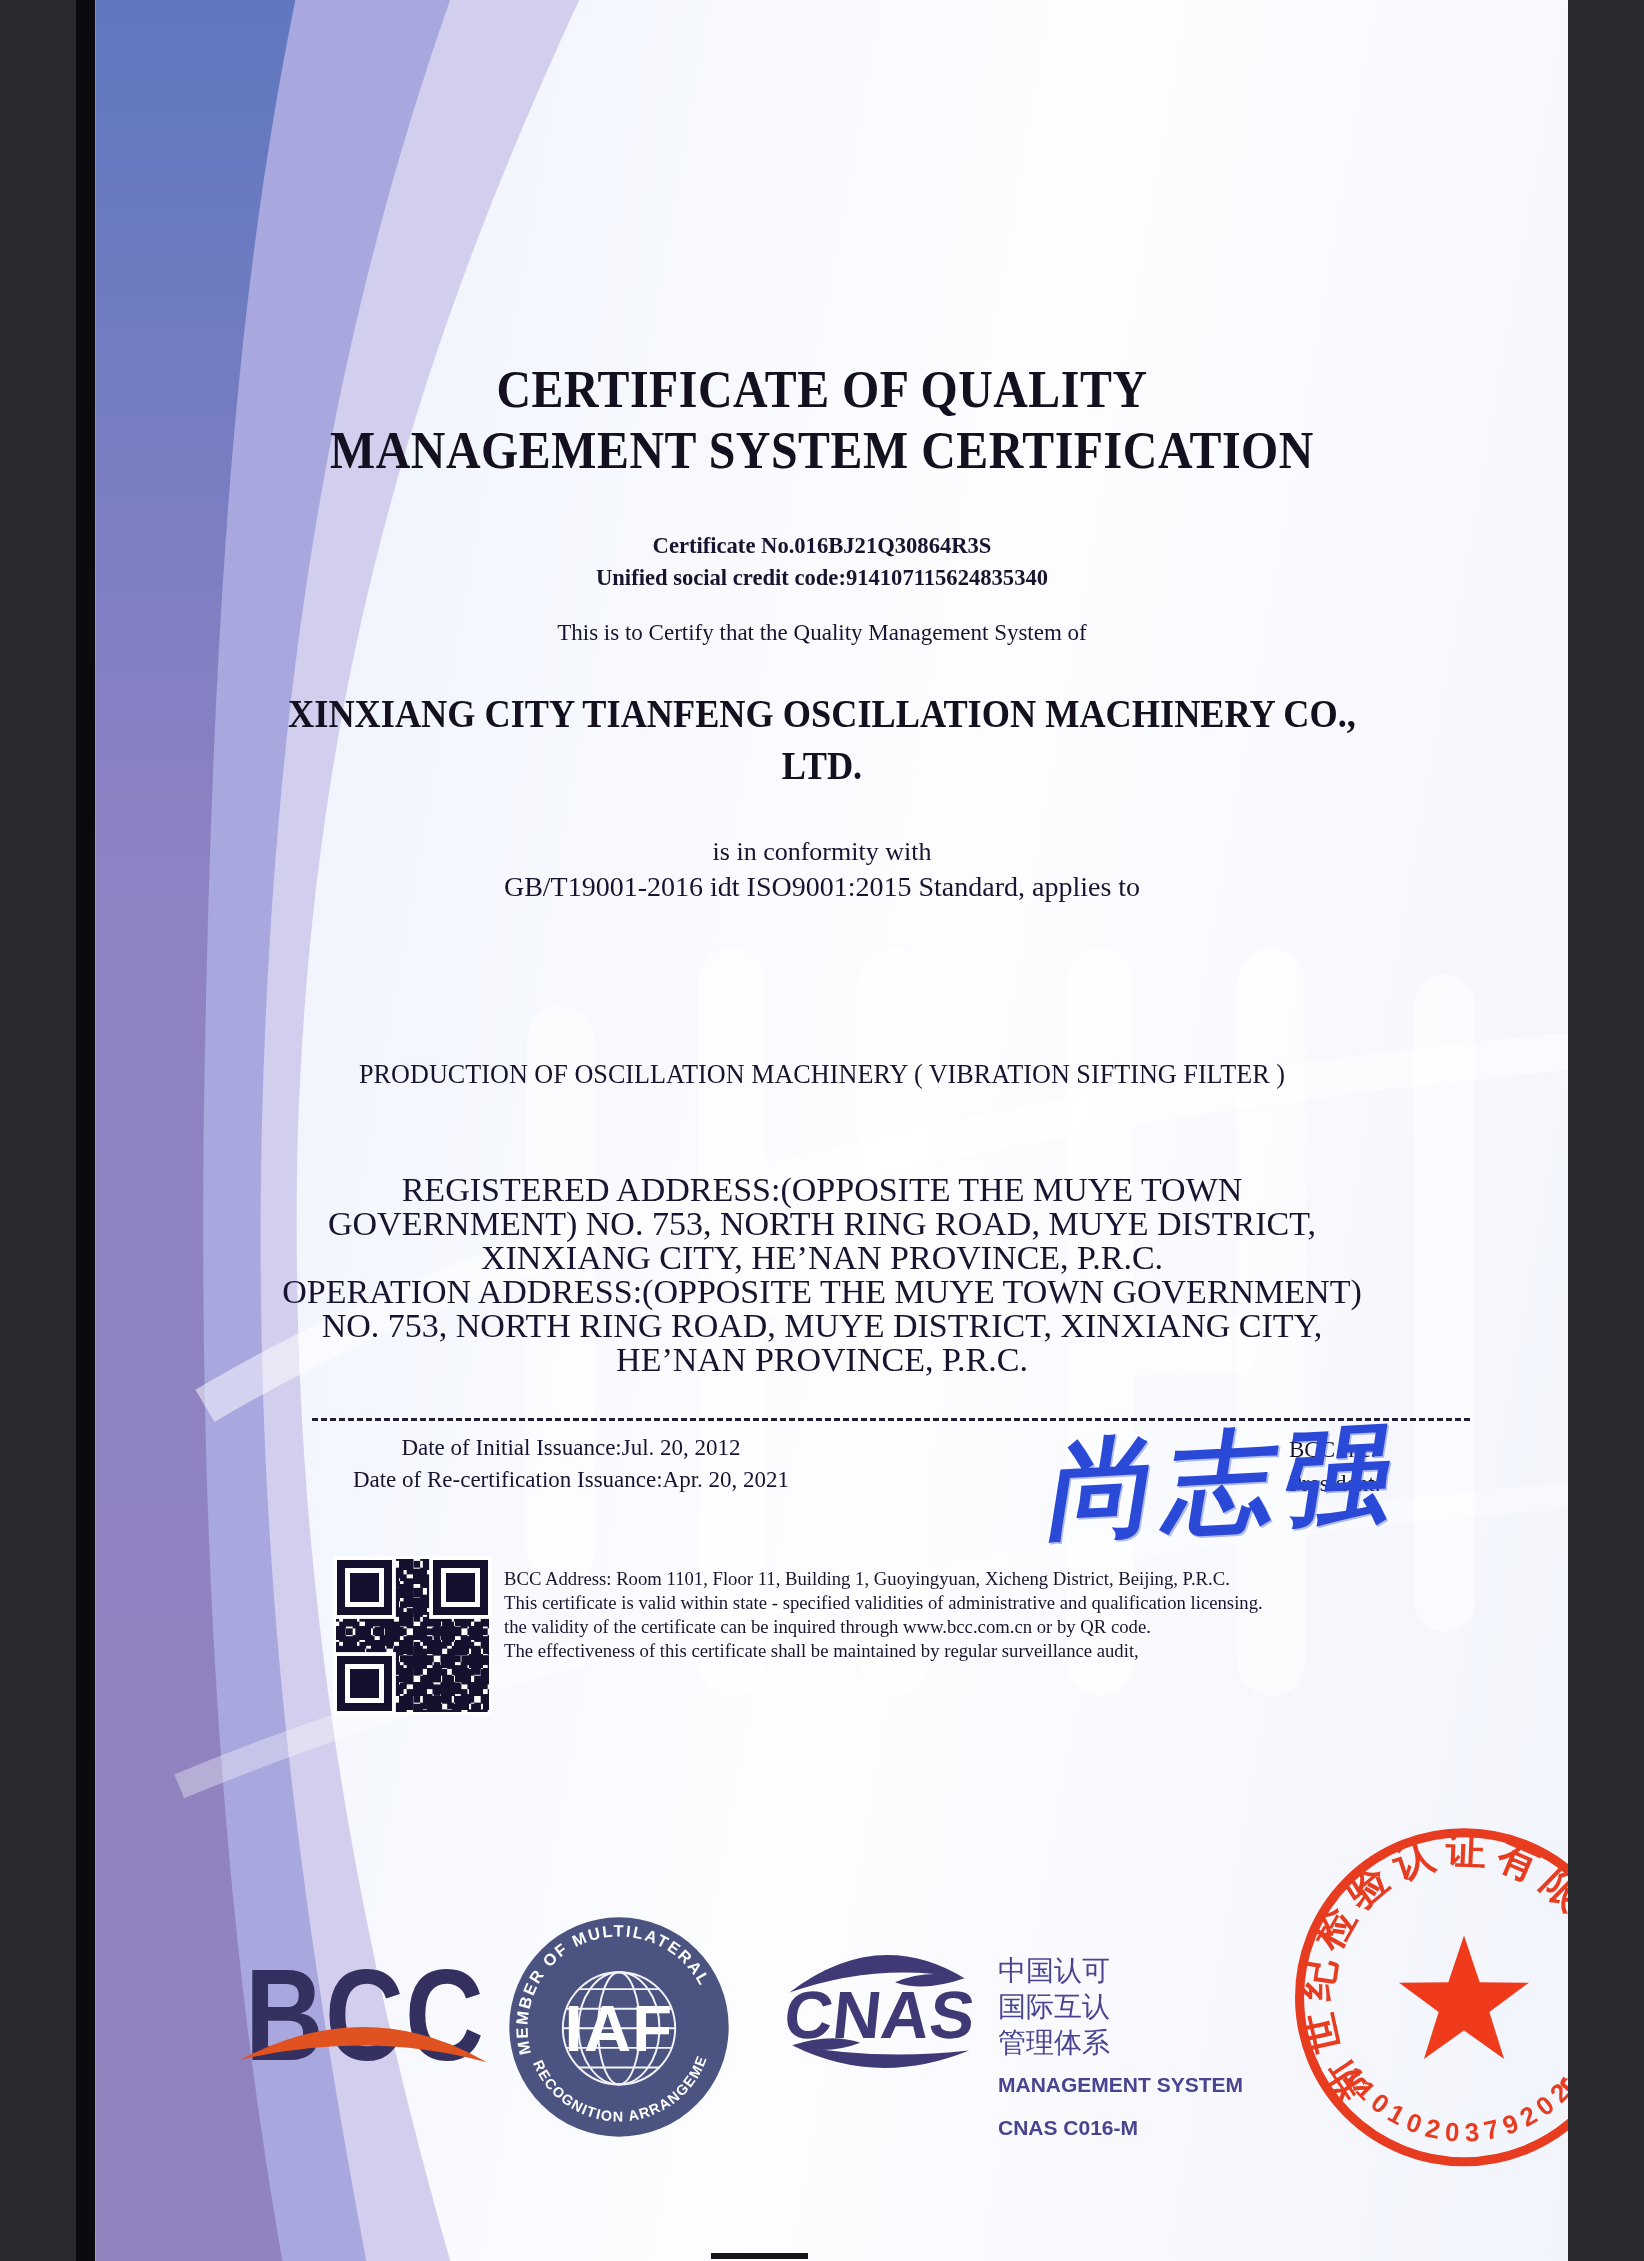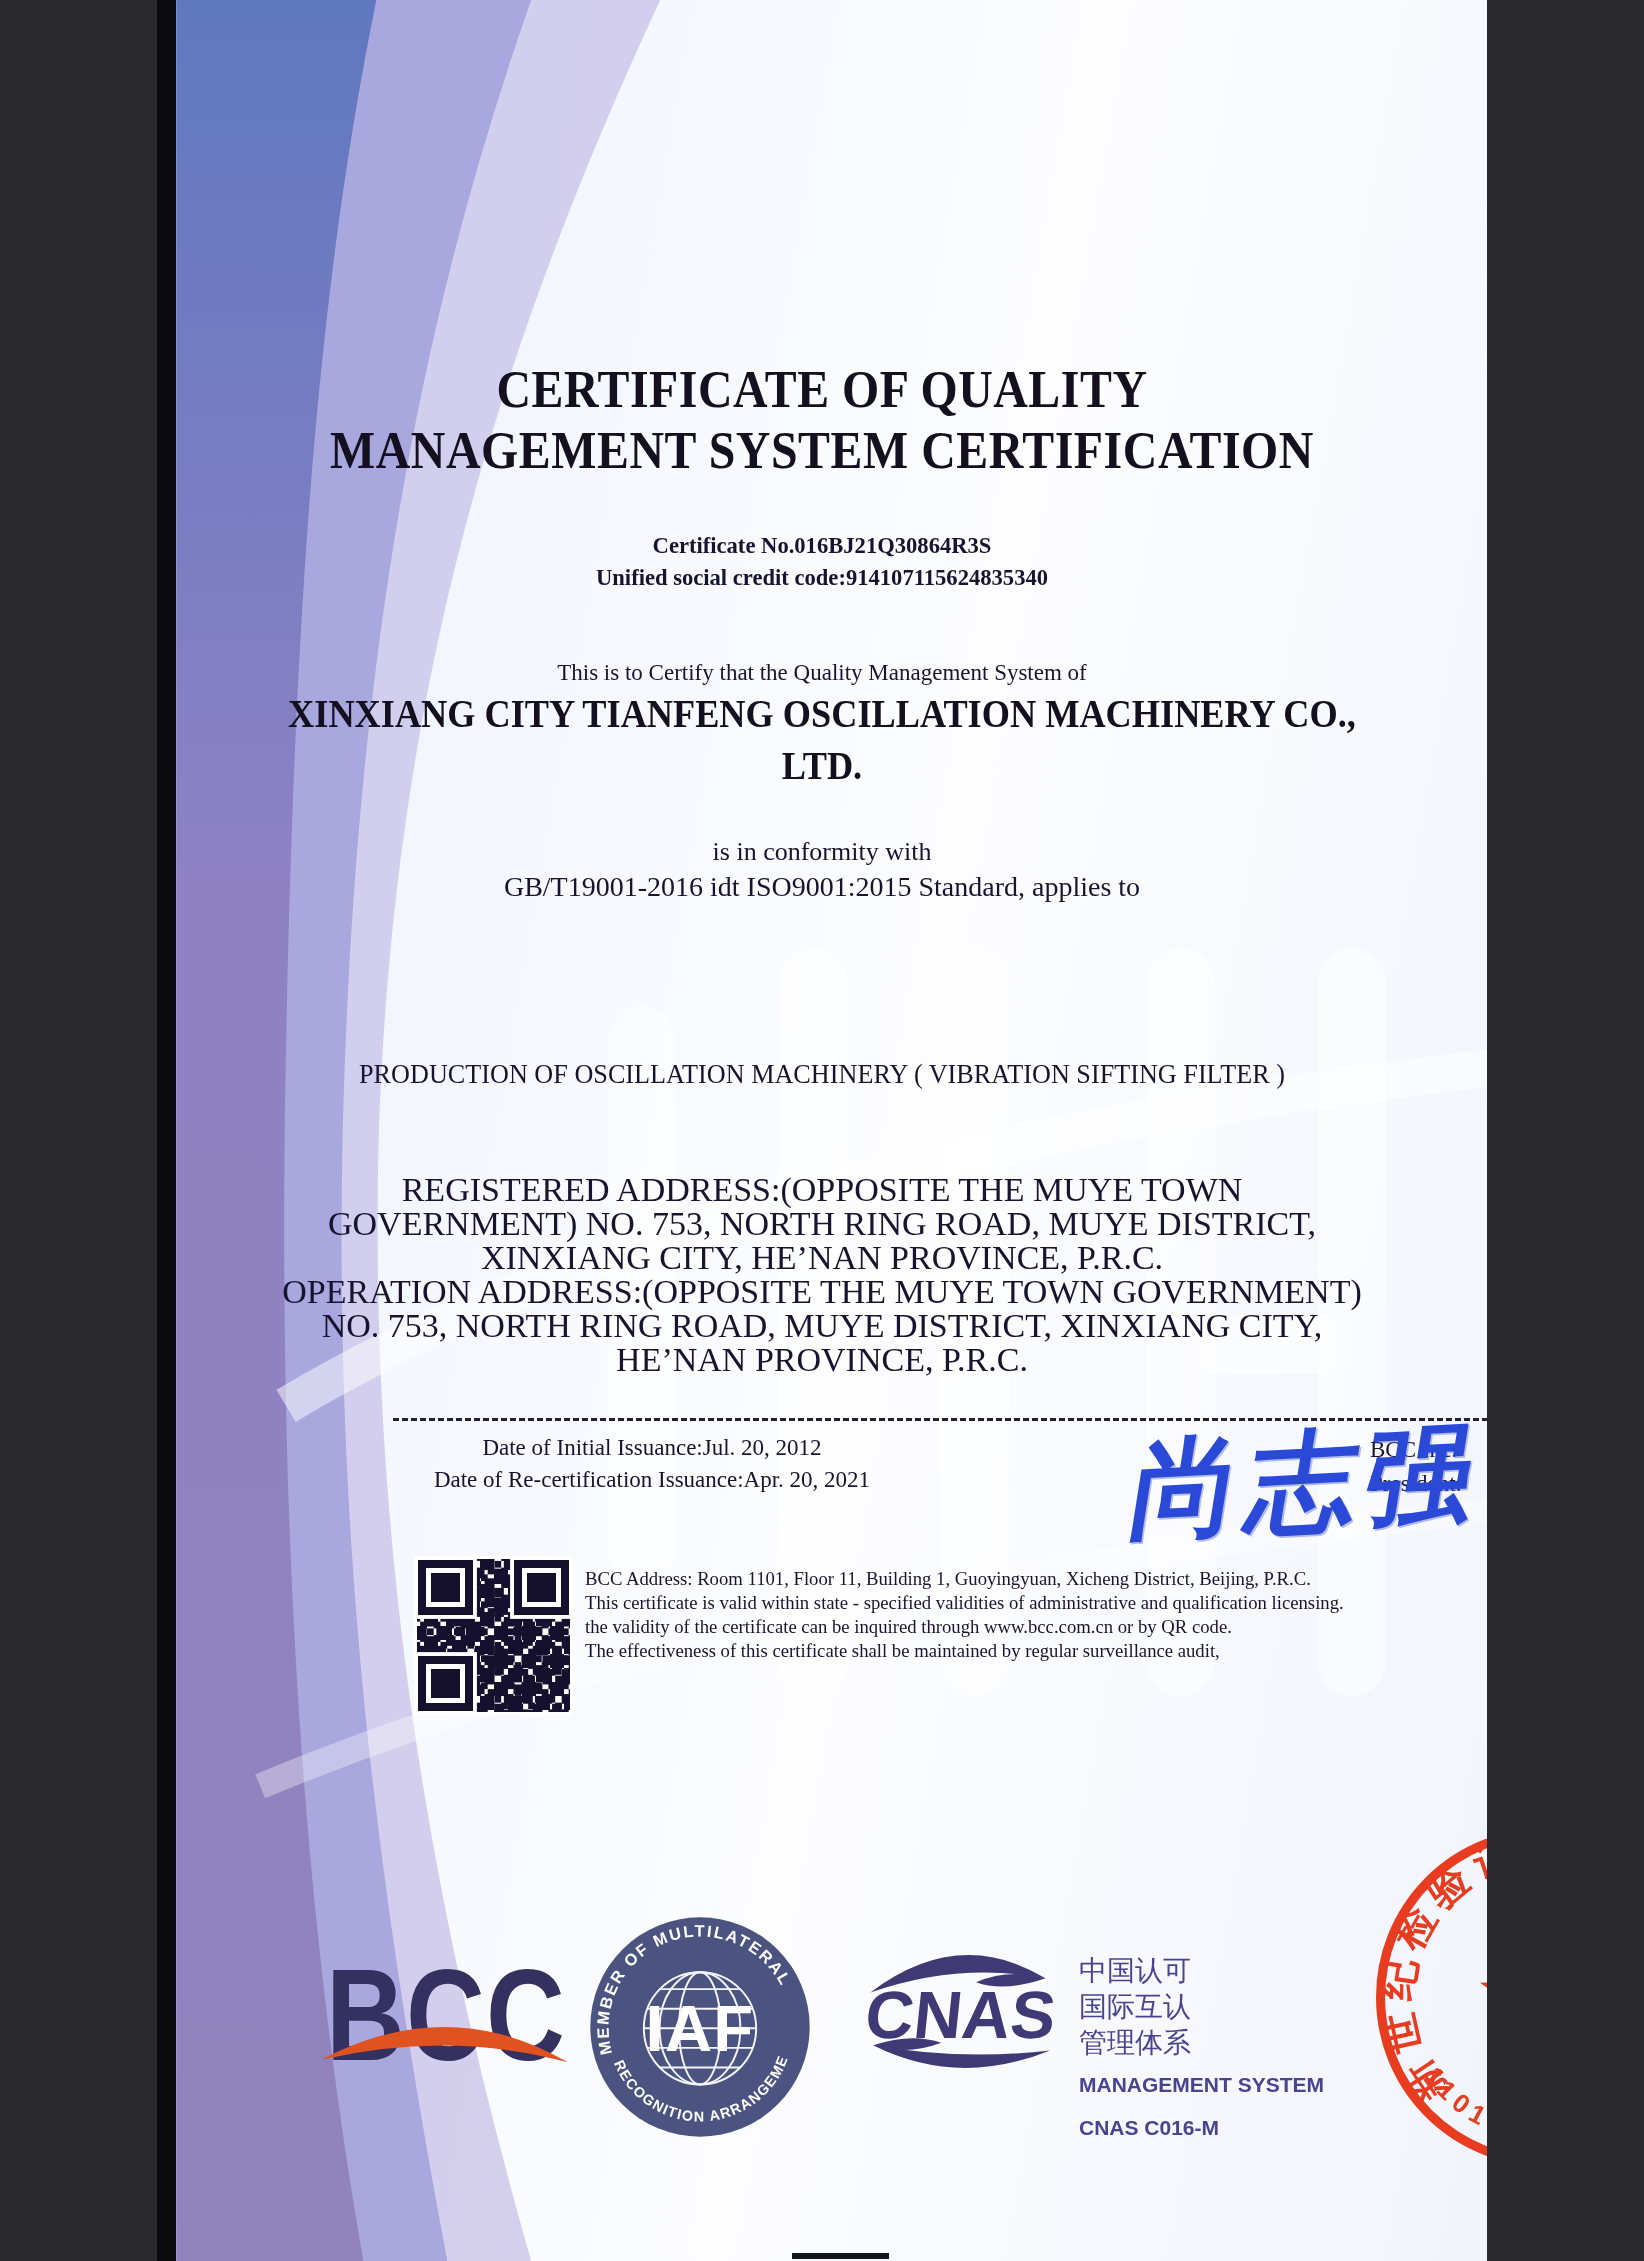--- a/index.html
+++ b/index.html
@@ -1,29 +1,29 @@
 <!DOCTYPE html>
 <html style="font-size:10.3px"><head>
 <meta charset="utf-8">
 <style>
   html,body{margin:0;padding:0;background:#2a2a2e;}
   .page{
-    position:relative;width:1330px;height:2261px;margin:0 auto;overflow:hidden;
+    position:relative;width:1492px;height:2261px;margin:0 auto;overflow:hidden;
     background:linear-gradient(100deg,#e8edf9 0%,#f4f7fd 28%,#fdfdff 55%,#f1f4fb 100%);
     font-family:"Liberation Serif", serif;color:#181430;
   }
   .abs{position:absolute;}
   .center{left:0;width:100%;text-align:center;}
   .edge-left{left:0;top:0;width:19.3px;height:100%;background:#0b0a0e;}
   .bg-svg{left:0;top:0;width:1645px;height:2261px;}
   .wm-bar{position:absolute;background:rgba(255,255,255,.5);border-radius:39px;}
   .title{top:359px;font-size:52px;font-weight:bold;line-height:61px;transform:scaleX(.92);letter-spacing:0.6px;color:#14101f;}
   .certno{top:533px;font-size:22.6px;font-weight:bold;}
   .credit{top:565px;font-size:22.6px;font-weight:bold;}
-  .certify{top:620px;font-size:23px;margin-top:40px;}
+  .certify{top:620px;font-size:23px;}
   .company{top:688px;font-size:39px;font-weight:bold;line-height:52px;transform:scaleX(.93);color:#14101f;}
   .conformity{top:837px;font-size:26px;}
   .standard{top:871px;font-size:28px;}
   .scope{top:1059px;font-size:27px;transform:scaleX(.97);}
   .addresses{top:1173px;left:50%;transform:translateX(-50%);width:1096px;text-align:center;font-size:34px;line-height:34px;}
   .dotline{top:1418px;left:236px;width:1158px;height:3.2px;
     background:repeating-linear-gradient(90deg,#241e38 0 6.4px,rgba(0,0,0,0) 6.4px 9px);}
   .dates{left:205px;top:1432px;width:580px;text-align:center;font-size:23px;line-height:32px;}
   .issuer{left:1213px;top:1433px;font-size:23px;line-height:34px;}
   .signature{left:975px;top:1410px;font-size:108px;font-weight:bold;color:#2a49d6;

